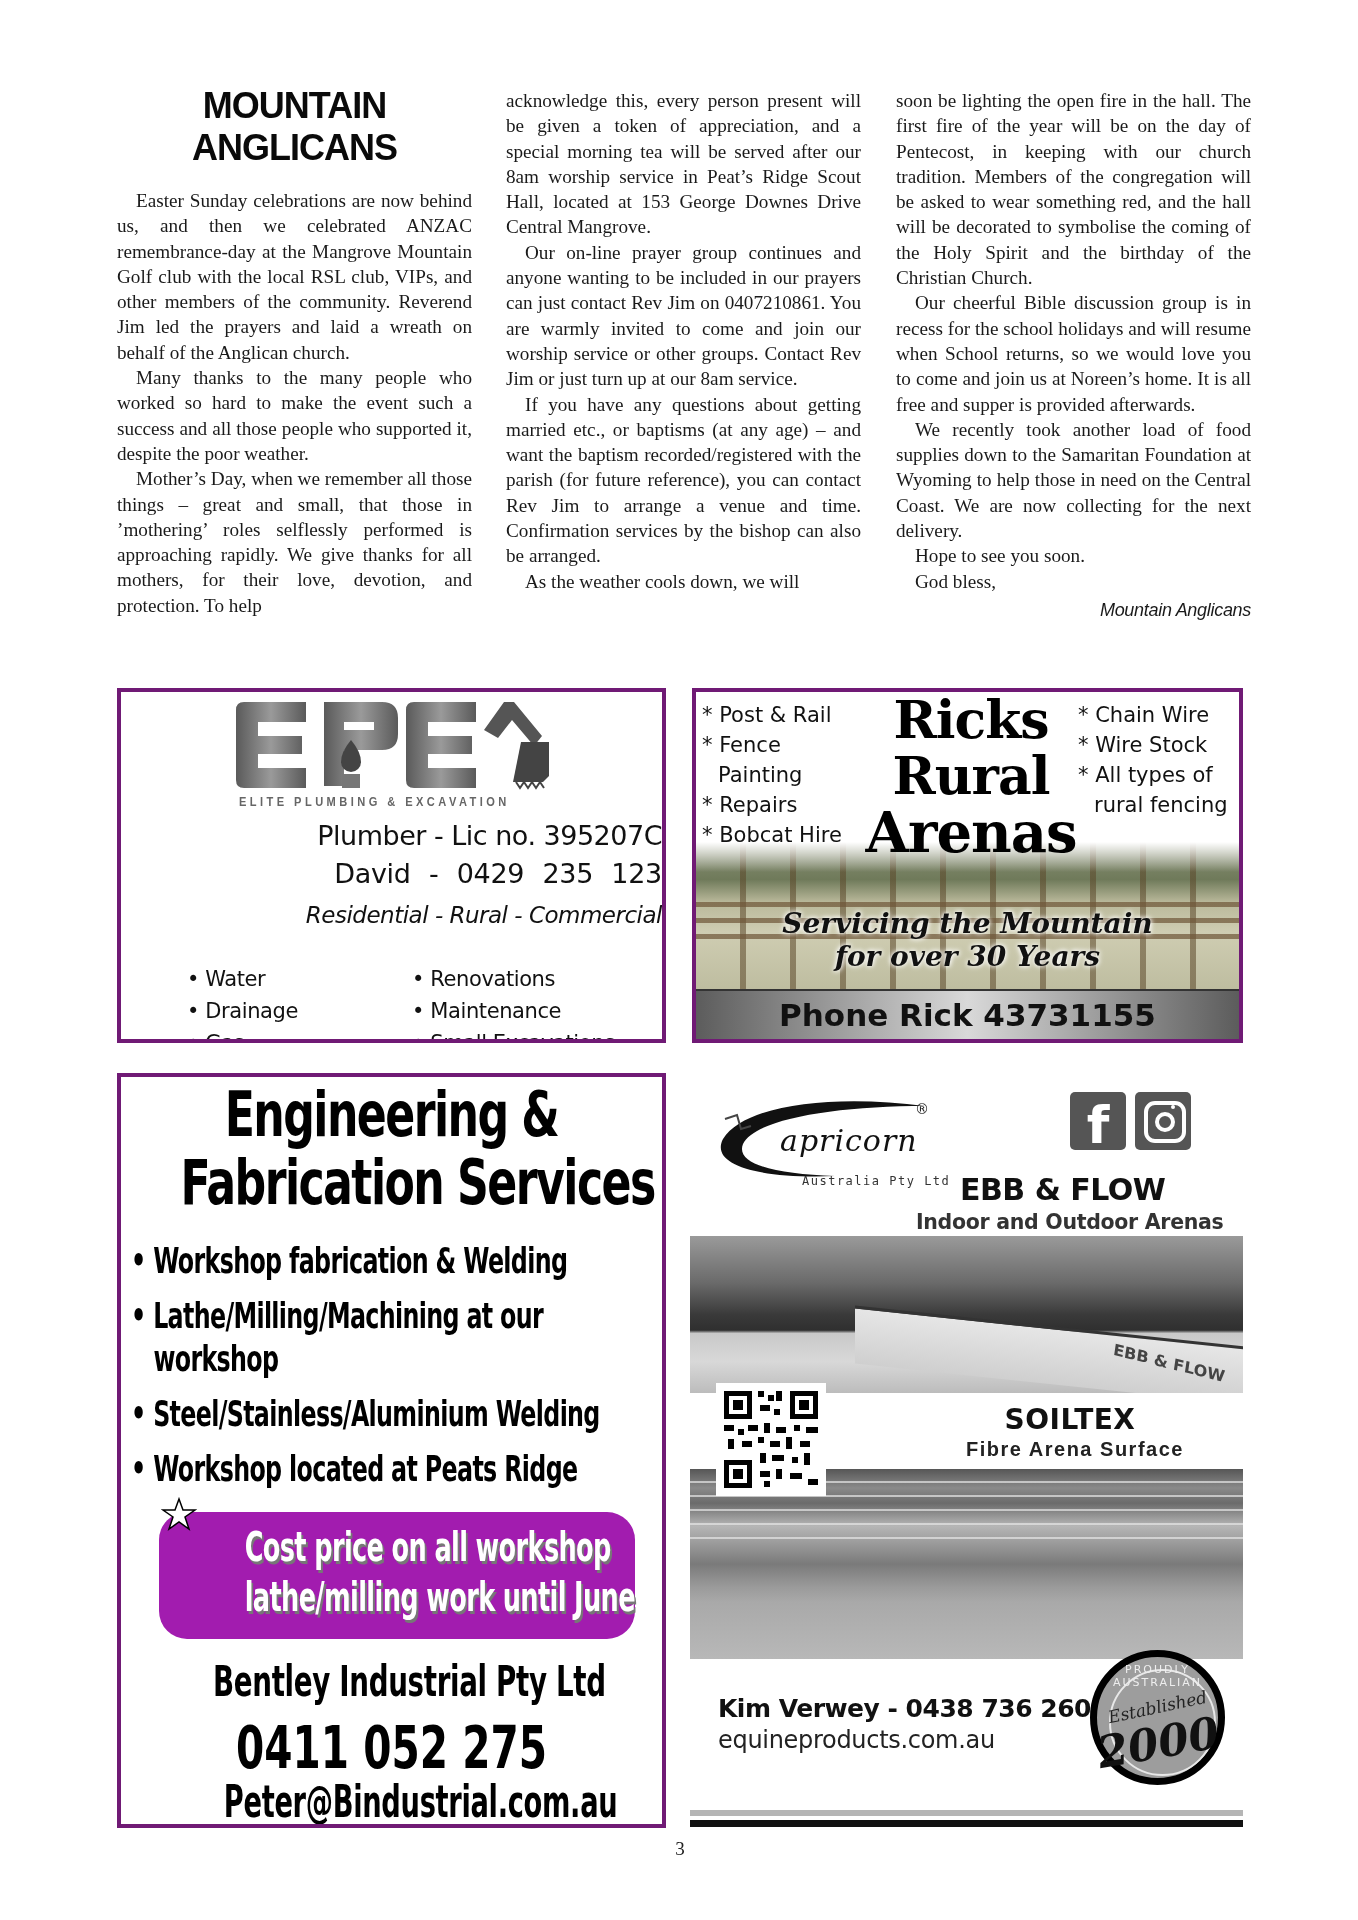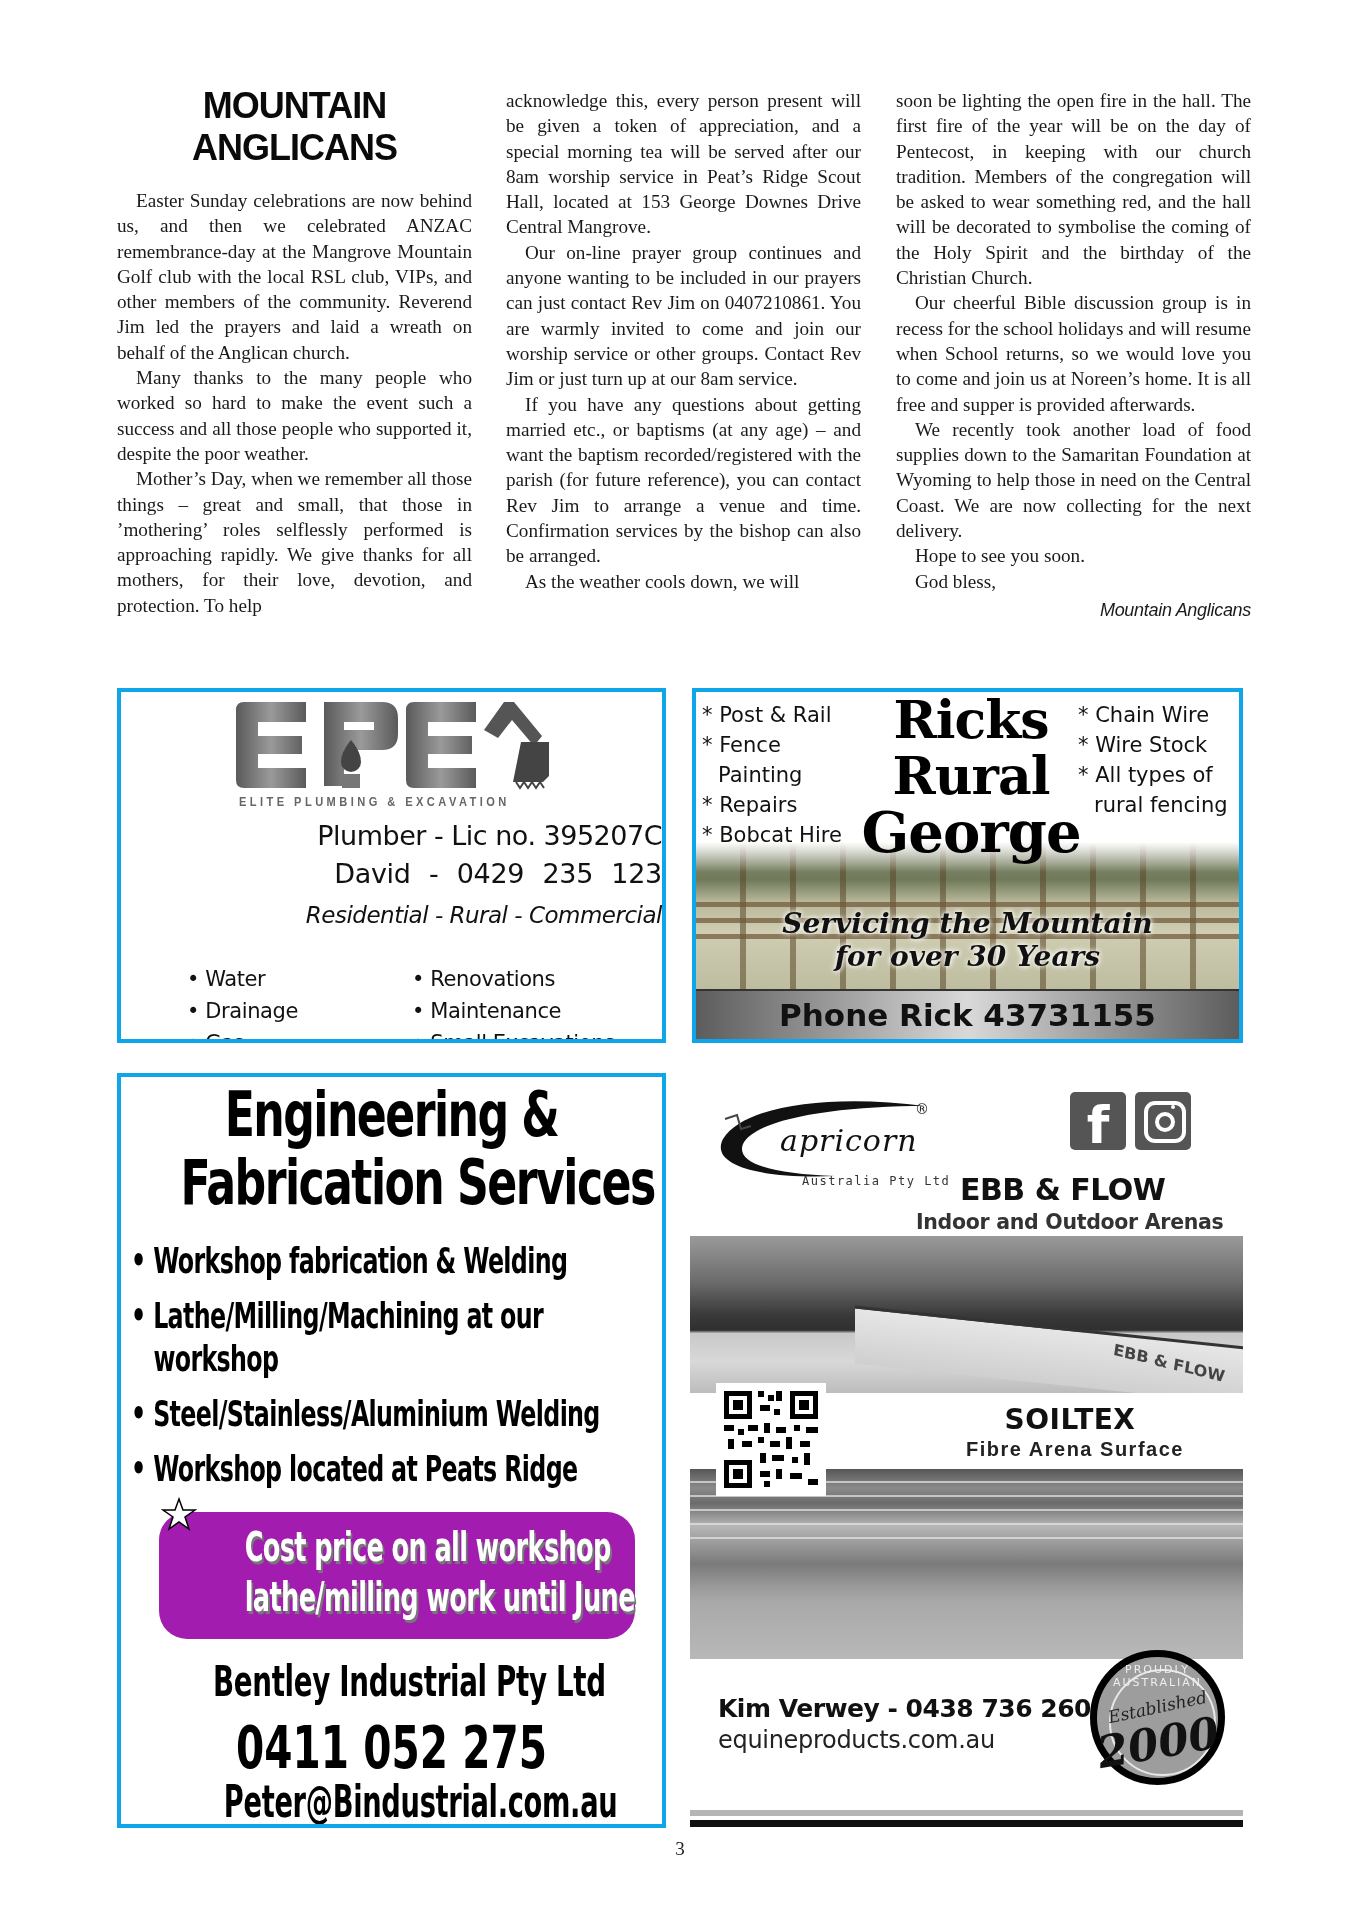--- a/index.html
+++ b/index.html
@@ -10,21 +10,21 @@
   .col p { margin: 0; text-indent: 19px; }
   .col p.noindent { text-indent: 0; }
   .col1 { left: 117px; }
   .col2 { left: 506px; top: 88px; }
   .col3 { left: 896px; top: 88px; }
   .title { text-align: center; font-family: "Liberation Sans", sans-serif; font-weight: 900; font-size: 36px; line-height: 40px; letter-spacing: -1px; margin: 0 0 22px 0; color: #0a0a0a; transform: scaleY(1.05); }
   .title span { display: block; }
   .signature { text-align: right; font-family: "Liberation Sans", sans-serif; font-style: italic; font-size: 18px; margin-top: 4px; letter-spacing: -0.3px; }
 
   
-  .ad { position: absolute; border: 4px solid #0ea5e9; box-sizing: border-box; background: #fff; overflow: hidden; }
+  .ad { position: absolute; border: 4px solid #701a75; box-sizing: border-box; background: #fff; overflow: hidden; }
   .epe { left: 117px; top: 688px; width: 549px; height: 355px; }
   .ricks { left: 692px; top: 688px; width: 551px; height: 355px; }
   .eng { left: 117px; top: 1073px; width: 549px; height: 755px; }
   .ebb { position: absolute; left: 690px; top: 1076px; width: 553px; height: 752px; overflow: hidden; }
 
   
   .epe-logo { position: absolute; left: 115px; top: 8px; width: 320px; height: 92px; }
   .epe-tag { position: absolute; left: 118px; top: 102px; width: 310px; text-align: center; font-family: "Liberation Sans", sans-serif; font-size: 13.5px; letter-spacing: 4.2px; color: #666; font-weight: bold; transform: scaleX(0.82); transform-origin: left; white-space: nowrap; }
   .epe-line { position: absolute; left: 0; width: 100%; text-align: right; font-family: "DejaVu Sans", sans-serif; font-weight: normal; color: #111; }
   .epe-l1 { top: 128px; font-size: 27px; letter-spacing: -0.5px; }
@@ -174,21 +174,21 @@
   <div class="ricks-rails"></div>
   <ul class="ricks-list left">
     <li>* Post &amp; Rail</li>
     <li>* Fence Painting</li>
     <li>* Repairs</li>
     <li>* Bobcat Hire</li>
   </ul>
   <div class="ricks-title">
     <span>Ricks</span>
     <span>Rural</span>
-    <span class="big">George</span>
+    <span class="big">Arenas</span>
   </div>
   <ul class="ricks-list right">
     <li>* Chain Wire</li>
     <li>* Wire Stock</li>
     <li>* All types of rural fencing</li>
   </ul>
   <div class="ricks-slogan">
     <div>Servicing the Mountain</div>
     <div>for over 30 Years</div>
   </div>

